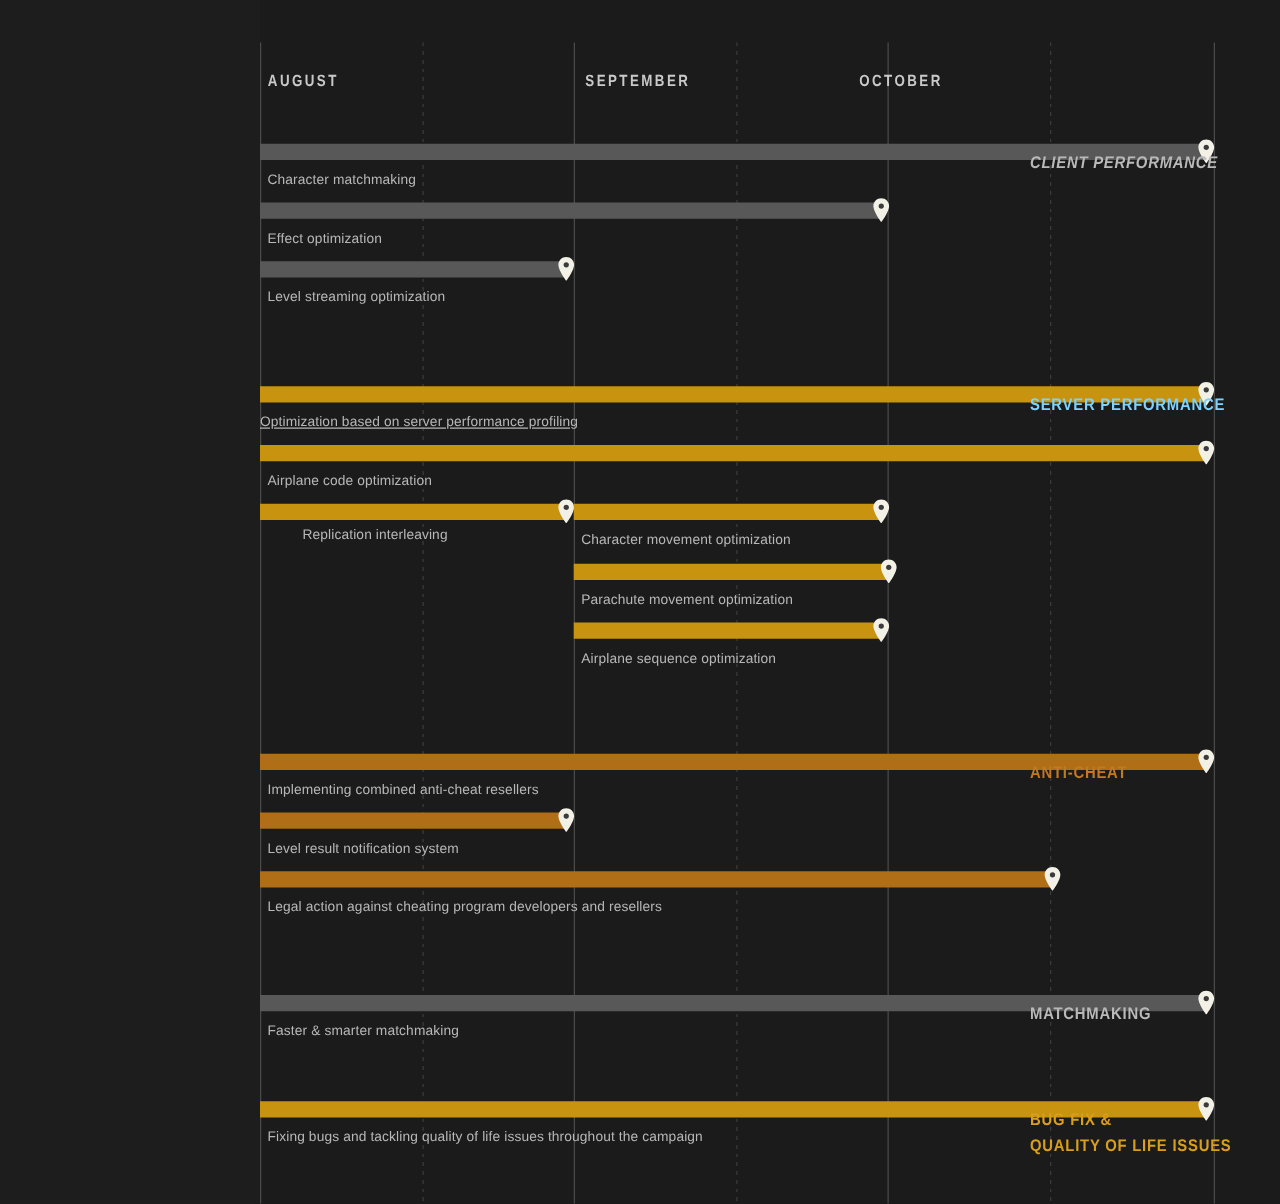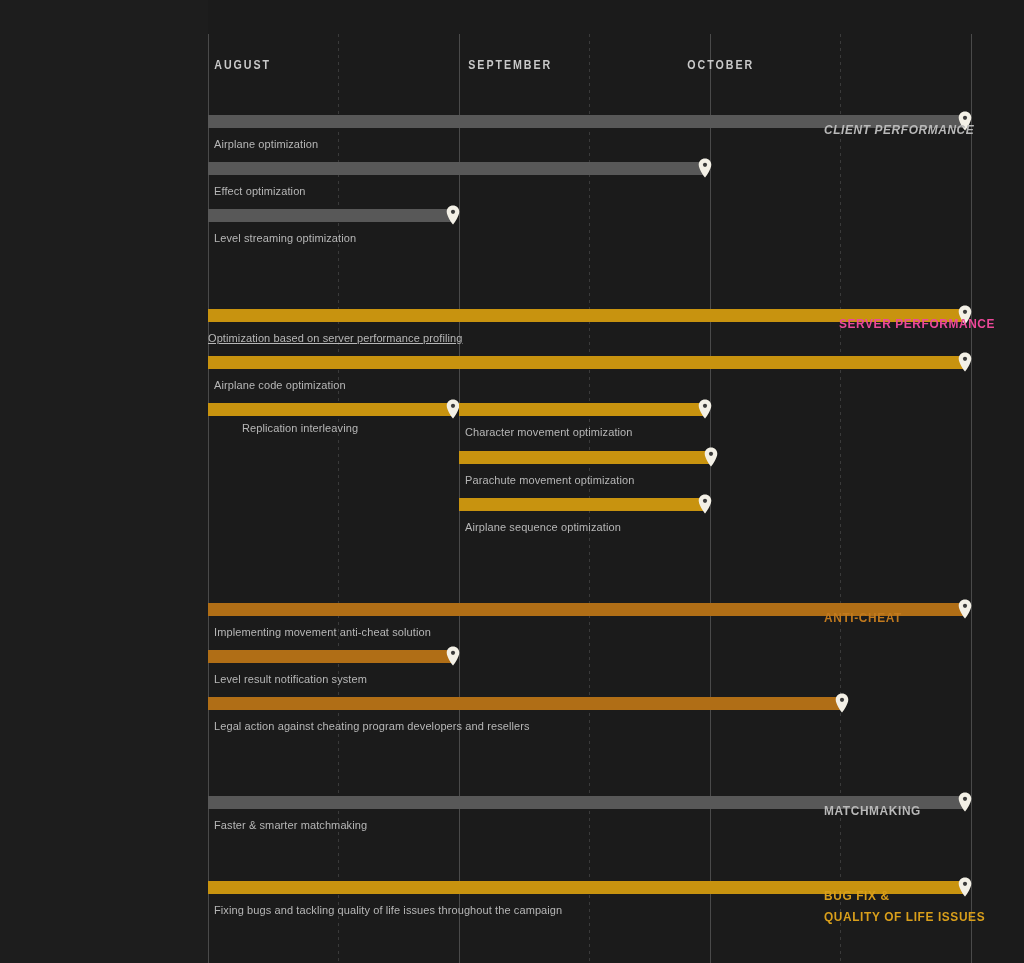--- a/index.html
+++ b/index.html
@@ -106,21 +106,21 @@
       <div class="month-head" style="left: 472px; width: 261px; height: 60px;">
         <span style="color: rgb(201, 201, 201);">OCTOBER</span>
       </div>
       <div class="bar gray" style="left: 0px; width: 757px; top: 81px; background: rgb(88, 88, 88);"></div>
       <div class="pin" style="left: 757px; top: 81px;">
         <svg viewBox="0 0 15 20" xmlns="http://www.w3.org/2000/svg">
           <path d="M7.5 0.6C3.9 0.6 1.2 3.3 1.2 6.8c0 4.2 5.1 11.3 6 12.5 .16 .2 .48 .2 .63 0 .87-1.2 5.97-8.3 5.97-12.5 0-3.5-2.7-6.2-6.3-6.2z" fill="#f3f0e6"></path>
           <circle cx="7.5" cy="6.8" r="2.1" fill="#3b3b3b"></circle>
         </svg>
       </div>
-      <div class="task" style="left: 6px; top: 104px; color: rgb(183, 183, 183);">Airplane optimization</div>
+      <div class="task" style="left: 6px; top: 104px; color: rgb(183, 183, 183);">Character matchmaking</div>
       <div class="bar gray" style="left: 0px; width: 497px; top: 128px; background: rgb(88, 88, 88);"></div>
       <div class="pin" style="left: 497px; top: 128px;">
         <svg viewBox="0 0 15 20" xmlns="http://www.w3.org/2000/svg">
           <path d="M7.5 0.6C3.9 0.6 1.2 3.3 1.2 6.8c0 4.2 5.1 11.3 6 12.5 .16 .2 .48 .2 .63 0 .87-1.2 5.97-8.3 5.97-12.5 0-3.5-2.7-6.2-6.3-6.2z" fill="#f3f0e6"></path>
           <circle cx="7.5" cy="6.8" r="2.1" fill="#3b3b3b"></circle>
         </svg>
       </div>
       <div class="task" style="left: 6px; top: 151px; color: rgb(183, 183, 183);">Effect optimization</div>
       <div class="bar gray" style="left: 0px; width: 245px; top: 175px; background: rgb(88, 88, 88);"></div>
       <div class="pin" style="left: 245px; top: 175px;">
@@ -178,21 +178,21 @@
         </svg>
       </div>
       <div class="task" style="left: 257px; top: 487px; color: rgb(183, 183, 183);">Airplane sequence optimization</div>
       <div class="bar orange" style="left: 0px; width: 757px; top: 569px; background: rgb(176, 110, 22);"></div>
       <div class="pin" style="left: 757px; top: 569px;">
         <svg viewBox="0 0 15 20" xmlns="http://www.w3.org/2000/svg">
           <path d="M7.5 0.6C3.9 0.6 1.2 3.3 1.2 6.8c0 4.2 5.1 11.3 6 12.5 .16 .2 .48 .2 .63 0 .87-1.2 5.97-8.3 5.97-12.5 0-3.5-2.7-6.2-6.3-6.2z" fill="#f3f0e6"></path>
           <circle cx="7.5" cy="6.8" r="2.1" fill="#3b3b3b"></circle>
         </svg>
       </div>
-      <div class="task" style="left: 6px; top: 592px; color: rgb(183, 183, 183);">Implementing movement anti-cheat solution</div>
+      <div class="task" style="left: 6px; top: 592px; color: rgb(183, 183, 183);">Implementing combined anti-cheat resellers</div>
       <div class="bar orange" style="left: 0px; width: 245px; top: 616px; background: rgb(176, 110, 22);"></div>
       <div class="pin" style="left: 245px; top: 616px;">
         <svg viewBox="0 0 15 20" xmlns="http://www.w3.org/2000/svg">
           <path d="M7.5 0.6C3.9 0.6 1.2 3.3 1.2 6.8c0 4.2 5.1 11.3 6 12.5 .16 .2 .48 .2 .63 0 .87-1.2 5.97-8.3 5.97-12.5 0-3.5-2.7-6.2-6.3-6.2z" fill="#f3f0e6"></path>
           <circle cx="7.5" cy="6.8" r="2.1" fill="#3b3b3b"></circle>
         </svg>
       </div>
       <div class="task" style="left: 6px; top: 639px; color: rgb(183, 183, 183);">Level result notification system</div>
       <div class="bar orange" style="left: 0px; width: 634px; top: 663px; background: rgb(176, 110, 22);"></div>
       <div class="pin" style="left: 634px; top: 663px;">
@@ -215,19 +215,19 @@
         <svg viewBox="0 0 15 20" xmlns="http://www.w3.org/2000/svg">
           <path d="M7.5 0.6C3.9 0.6 1.2 3.3 1.2 6.8c0 4.2 5.1 11.3 6 12.5 .16 .2 .48 .2 .63 0 .87-1.2 5.97-8.3 5.97-12.5 0-3.5-2.7-6.2-6.3-6.2z" fill="#f3f0e6"></path>
           <circle cx="7.5" cy="6.8" r="2.1" fill="#3b3b3b"></circle>
         </svg>
       </div>
       <div class="task" style="left: 6px; top: 870px; color: rgb(183, 183, 183);">Fixing bugs and tackling quality of life issues throughout the campaign</div>
     </div>
 
   <div id="labels-layer">
       <div class="cat-label cat-gray" style="top: 119px; color: rgb(185, 185, 185); font-style: italic;"><div><span class="txt">CLIENT PERFORMANCE</span></div></div>
-      <div class="cat-label cat-gold" style="top: 313px; color: #ec4899; text-align: right;"><div><span class="txt">SERVER PERFORMANCE</span></div></div>
+      <div class="cat-label cat-gold" style="top: 313px; color: #7dd3fc;"><div><span class="txt">SERVER PERFORMANCE</span></div></div>
       <div class="cat-label cat-orange" style="top: 607px; color: rgb(194, 122, 30);"><div><span class="txt">ANTI-CHEAT</span></div></div>
       <div class="cat-label cat-gray" style="top: 800px; color: rgb(185, 185, 185);"><div><span class="txt">MATCHMAKING</span></div></div>
       <div class="cat-label cat-gold" style="top: 885px; color: rgb(217, 159, 27);"><div><span class="txt">BUG FIX &amp;</span></div><div><span class="txt">QUALITY OF LIFE ISSUES</span></div></div>
     </div>
 
 </div>
 
 </body></html>

